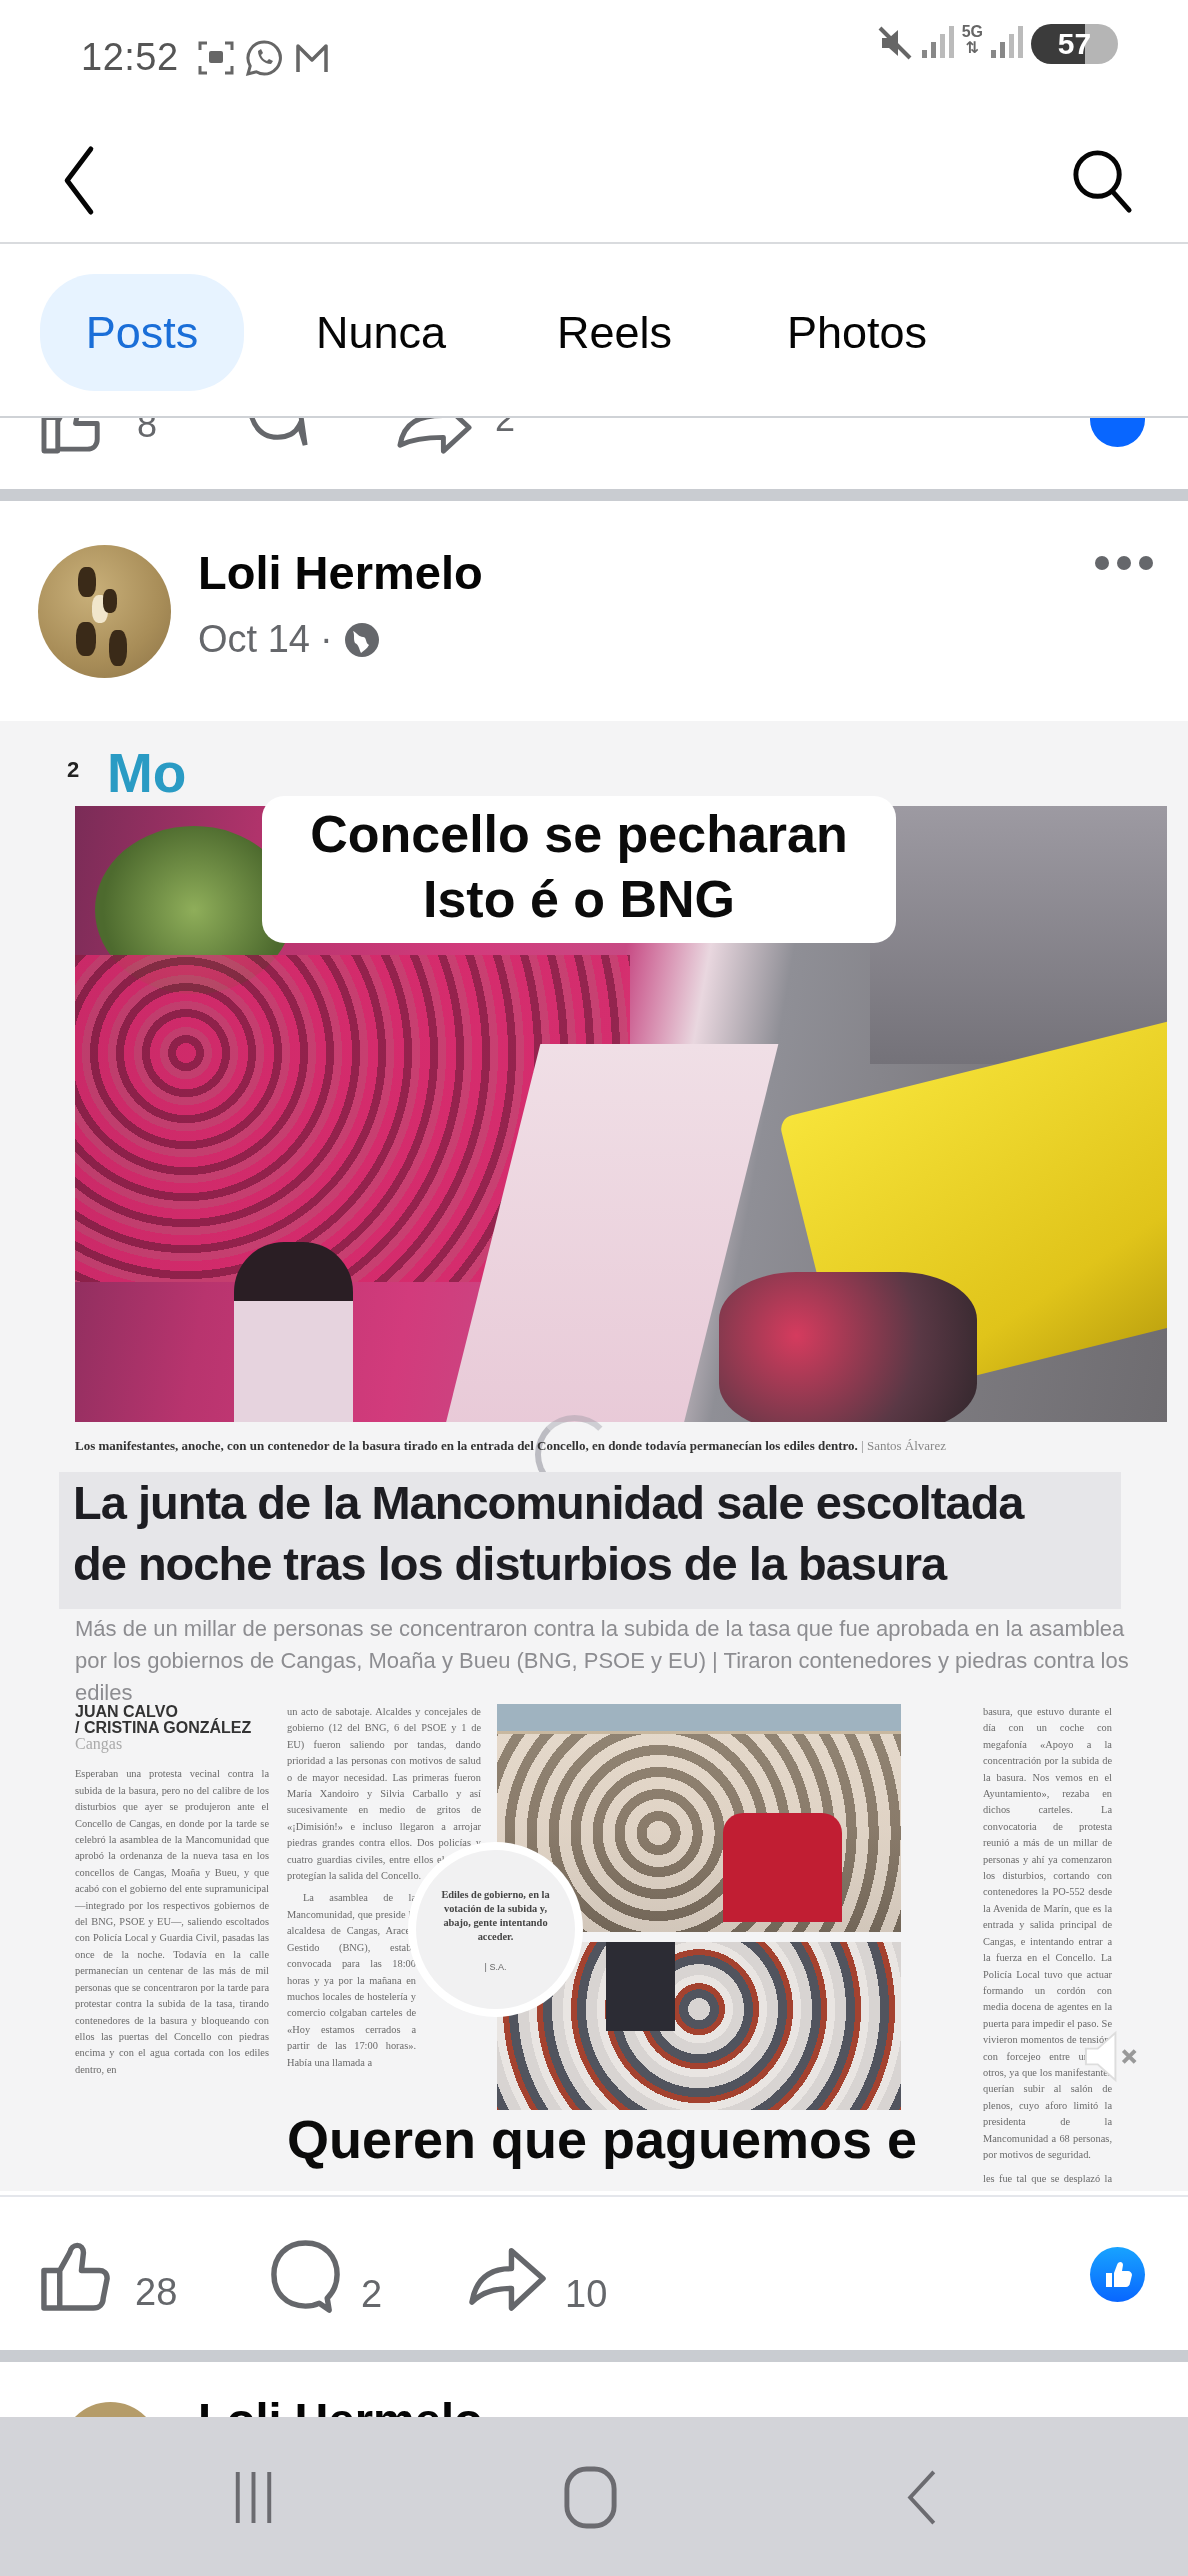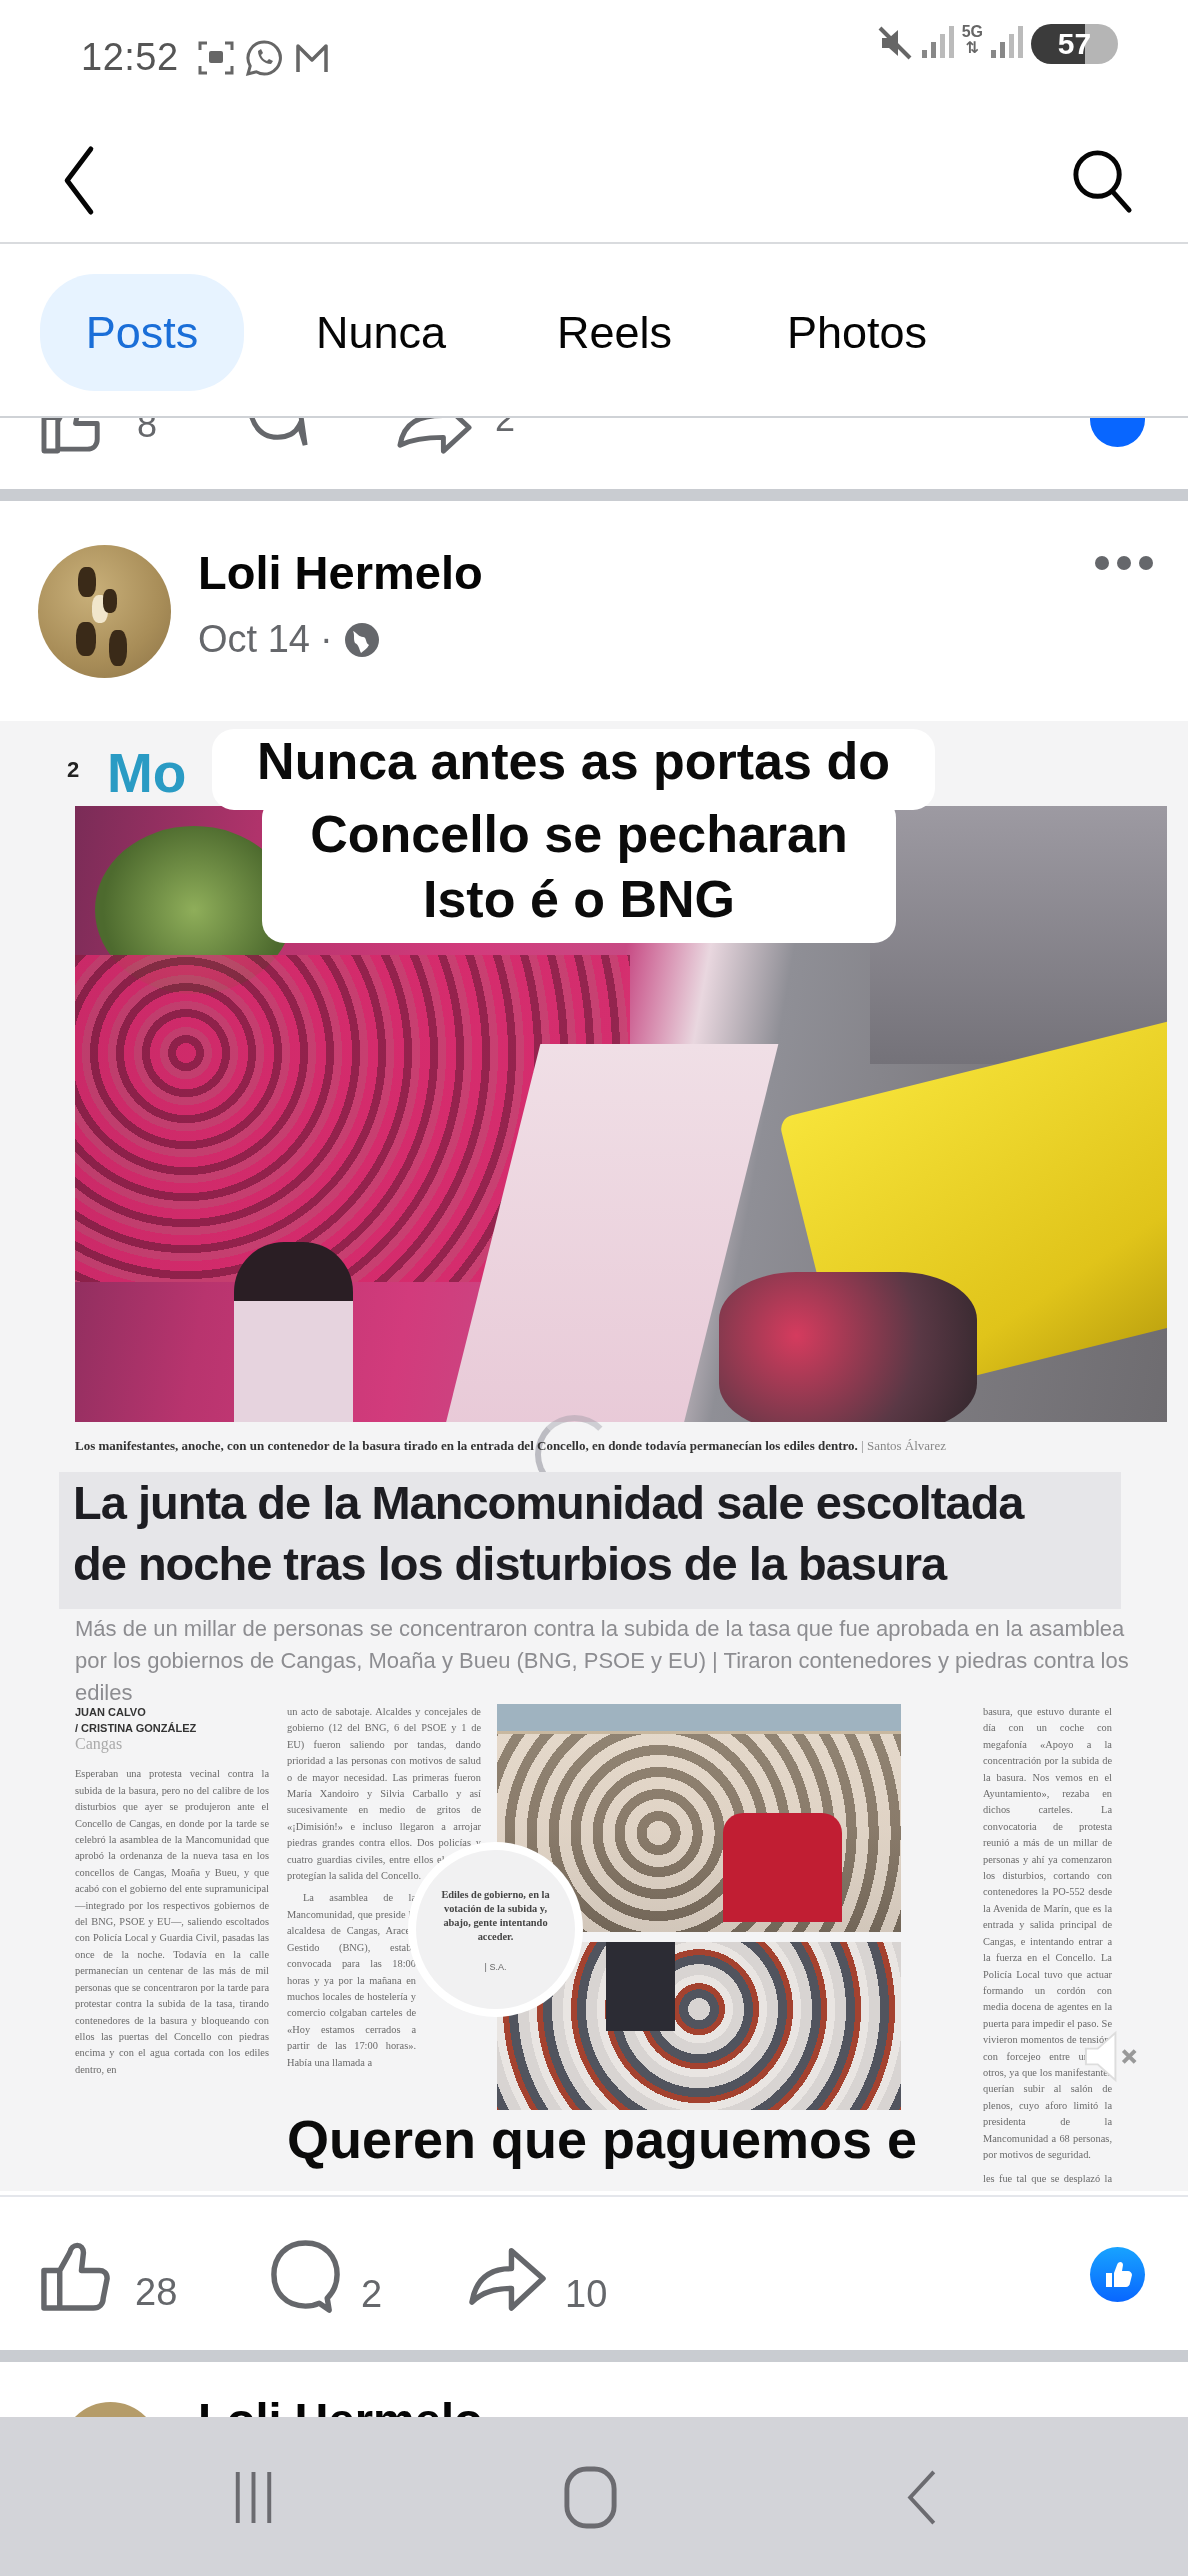--- a/index.html
+++ b/index.html
@@ -59,21 +59,21 @@
   .overlay-box { position: absolute; background: #fff; border-radius: 22px; font-weight: bold; color: #0b0b0b; text-align: center; }
   .ov-line { font-size: 52px; line-height: 65px; white-space: nowrap; }
 
   .caption { position: absolute; left: 75px; top: 717px; font-size: 13px; color: #333; font-family: "Liberation Serif", serif; font-weight: bold; white-space: nowrap; }
   .caption span { color: #888; font-weight: normal; }
   .headline-band { position: absolute; left: 59px; top: 751px; width: 1062px; height: 137px; background: #e6e6e9; }
   .headline { position: absolute; left: 73px; top: 751px; font-size: 47px; line-height: 61px; font-weight: bold; color: #1d1d22; letter-spacing: -1px; }
   .subhead { position: absolute; left: 75px; top: 892px; font-size: 22px; line-height: 32px; color: #8d8d91; width: 1070px; }
 
   .col { position: absolute; font-family: "Liberation Serif", serif; font-size: 10.4px; line-height: 16.4px; color: #6a6a6a; text-align: justify; }
-  .byline { font-weight: bold; color: #333; font-family: "Liberation Sans", sans-serif; font-size: 11px; line-height: 16px; }
+  .byline { font-weight: bold; color: #333; font-family: "Liberation Sans", sans-serif; font-size: 16px; line-height: 16px; }
   .dateline { color: #aaa; font-size: 16px; }
 
   .photo2 { position: absolute; left: 497px; top: 983px; width: 404px; height: 228px; overflow: hidden;
     background: linear-gradient(180deg, #9fb3c0 0 12%, #c8b8a0 12%, #b9a68f 55%, #8a7c6a 100%); }
   .photo2 .red { position: absolute; right: 59px; top: 109px; width: 119px; height: 109px; background: #c11e33; border-radius: 20px 20px 0 0; }
   .photo2 .crowd { position: absolute; left: 0; top: 30px; width: 100%; height: 198px; background: repeating-radial-gradient(circle at 40% 50%, rgba(240,230,220,.7) 0 12px, rgba(90,80,70,.5) 12px 22px); }
   .photo3 { position: absolute; left: 497px; top: 1221px; width: 404px; height: 168px; overflow: hidden;
     background: repeating-radial-gradient(circle at 50% 40%, #d8d4d2 0 11px, #51545e 11px 20px, #a4422f 20px 26px, #e9e5e2 26px 34px); }
   .photo3 .door { position: absolute; left: 109px; top: 0; width: 69px; height: 89px; background: #2c2c34; }
   .bubble { position: absolute; left: 416px; top: 1129px; width: 159px; height: 159px; border-radius: 50%; background: #f1f1f2; box-shadow: 0 0 0 8px #fff; display: flex; flex-direction: column; align-items: center; justify-content: center; text-align: center; }
@@ -215,23 +215,20 @@
     <div class="photo-main">
       <div class="pm-tree"></div>
       <div class="pm-crowd"></div>
       <div class="pm-road"></div>
       <div class="pm-wall"></div>
       <div class="pm-bin"></div>
       <div class="pm-debris"></div>
       <div class="pm-person"></div>
     </div>
 
-    <div class="overlay-box" style="left:212px;top:8px;width:723px;height:81px;">
-      <div class="ov-line">Nunca antes as portas do</div>
-    </div>
     <div class="overlay-box" style="left:262px;top:75px;width:634px;height:147px;padding-top:6px;">
       <div class="ov-line">Concello se pecharan</div>
       <div class="ov-line">Isto é o BNG</div>
     </div>
 
     <div class="spinner"></div>
 
     <div class="caption"><b>Los manifestantes, anoche, con un contenedor de la basura tirado en la entrada del Concello, en donde todavía permanecían los ediles dentro.</b> <span>| Santos Álvarez</span></div>
 
     <div class="headline-band"></div>

